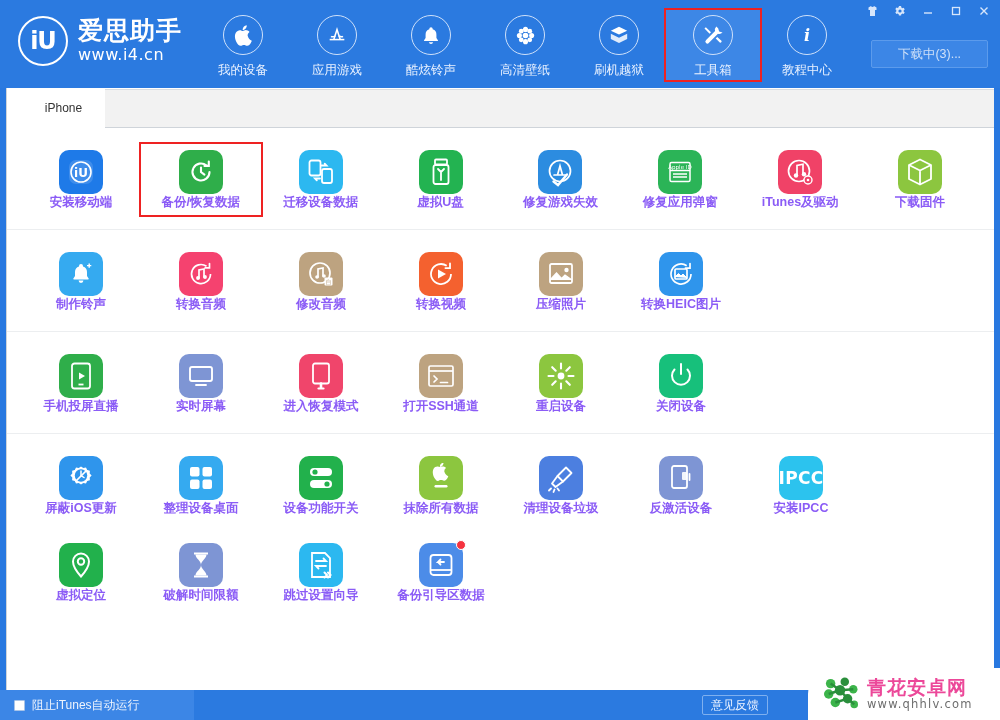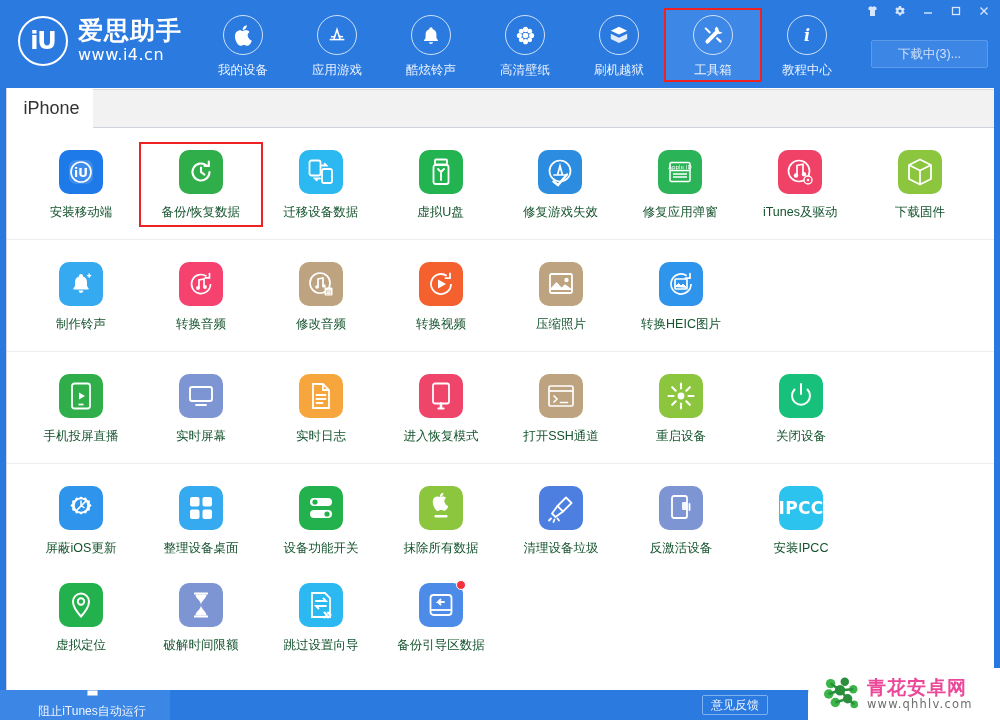--- a/index.html
+++ b/index.html
@@ -107,25 +107,25 @@
     border-left: 1px solid #cfd4da;
   }
   .tab-rest {
     position: absolute; left: 82px; top: 1px; right: 0; bottom: 0;
     background: #f2f2f2;
     border-left: 1px solid #cfd4da;
     border-bottom: 1px solid #cfd4da;
     border-top: 1px solid #d8dce1;
   }
   .tab {
-    position: absolute; left: 4px; top: 0;
+    position: absolute; left: 16px; top: 0;
     width: 83px; height: 40px;
     background: #ffffff;
     display: flex; align-items: center; justify-content: center;
-    font-size: 18px; color: #333;
+    font-size: 12px; color: #333;
     z-index: 3;
   }
 
   
   .panel {
     position: absolute; left: 6px; top: 128px;
     width: 988px; height: 562px;
     background: #ffffff;
     border-left: 1px solid #cfd4da;
     overflow: hidden;
@@ -157,38 +157,38 @@
     font-size: 17px; font-weight: bold; letter-spacing: .3px;
     font-family: "DejaVu Sans", sans-serif;
   }
   .badge {
     position: absolute; right: -3px; top: -3px;
     width: 10px; height: 10px; border-radius: 50%;
     background: #f5333f;
     border: 1.5px solid #ffffff;
   }
   .cell-label {
-    margin-top: 10px;
-    font-size: 12.5px; color: #14532d;
+    margin-top: 0;
+    font-size: 12.5px; color: #8b5cf6;
     white-space: nowrap;
+    font-weight: bold;
   }
 
   
   .bottombar {
     position: absolute; left: 0; bottom: 0;
     width: 1000px; height: 30px;
     background: #2b7ae0;
   }
   .bb-left {
     position: absolute; left: 0; top: 0;
-    width: 170px; height: 30px;
+    width: 194px; height: 30px;
     background: #3c86e6;
     display: flex; align-items: center; gap: 7px;
     padding-left: 14px;
-    flex-direction: column;
   }
   .cbx {
     width: 11px; height: 11px;
     background: #fff; border: 1px solid #a9c4e8; border-radius: 1px;
   }
   .bb-left span { color: #eef4fd; font-size: 12px; white-space: nowrap; }
   .fb-btn {
     position: absolute; right: 232px; top: 5px;
     height: 20px; padding: 0 8px;
     border: 1px solid #7fb0ef;
@@ -537,30 +537,20 @@
       <div class="cell">
         <div class="tile" style="background:#7e95d4">
           <svg width="30" height="26" viewBox="0 0 30 26" fill="none" stroke="#fff" stroke-width="1.9">
             <rect x="4" y="4" width="22" height="14" rx="2"></rect>
             <path d="M10 22h10" stroke-linecap="round"></path>
           </svg>
         </div>
         <div class="cell-label">实时屏幕</div>
       </div>
 
-      <div class="cell">
-        <div class="tile" style="background:#f6a63c">
-          <svg width="26" height="30" viewBox="0 0 26 30" fill="none" stroke="#fff" stroke-width="1.8">
-            <path d="M5 3h10l6 6v18H5z"></path>
-            <path d="M15 3v6h6"></path>
-            <path d="M8.5 14h9M8.5 18h9M8.5 22h6" stroke-linecap="round"></path>
-          </svg>
-        </div>
-        <div class="cell-label">实时日志</div>
-      </div>
 
       <div class="cell">
         <div class="tile" style="background:#f0456b">
           <svg width="26" height="30" viewBox="0 0 26 30" fill="none" stroke="#fff" stroke-width="1.8">
             <rect x="5" y="2.5" width="16" height="20" rx="2"></rect>
             <path d="M13 22.5v4" stroke-width="2.6" stroke-linecap="round"></path>
             <path d="M10.5 27.5h5" stroke-width="2.2" stroke-linecap="round"></path>
           </svg>
         </div>
         <div class="cell-label">进入恢复模式</div>

